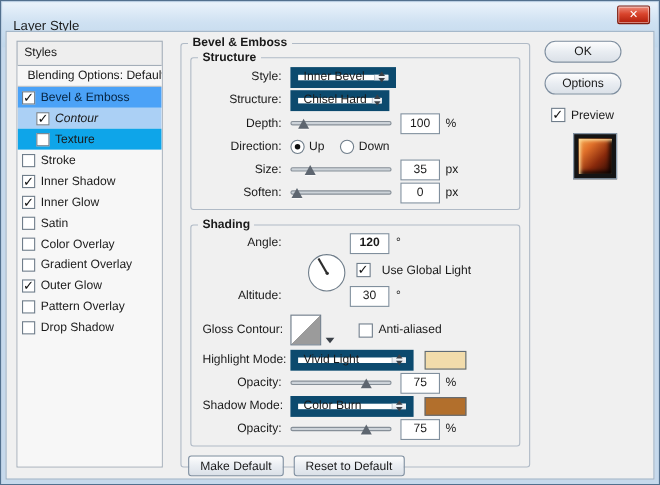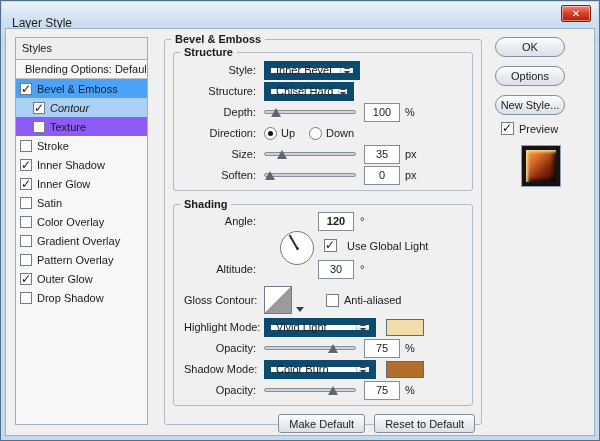--- a/index.html
+++ b/index.html
@@ -73,21 +73,21 @@
   .dial .needle { position:absolute; left:50%; top:50%; width:15px; height:2px; margin-top:-1px; background:#2d2d2d; transform-origin:0 50%; }
   .dial .dot { position:absolute; left:50%; top:50%; width:3px; height:3px; margin:-1px 0 0 -1px; border-radius:50%; background:#2d2d2d; }
 
   .contour-wrap { display:flex; align-items:flex-end; }
   .contour-box { width:28px; height:28px; border:1px solid #6f7d8a;
     background:linear-gradient(to bottom right, #ffffff 49.6%, #9b9b9b 50%); }
   .contour-arrow { width:0; height:0; border-left:4px solid transparent; border-right:4px solid transparent; border-top:5px solid #3b4148; margin:0 0 2px 4px; }
 
   .swatch { width:38px; height:17px; border:1px solid #5f6b77; margin-left:10px; flex:none; }
 
-  .footer-row { display:flex; justify-content:flex-end; gap:9px; margin-top:8px; }
+  .footer-row { display:flex; justify-content:flex-start; gap:9px; margin-top:8px; }
   .btn { height:20px; border:1px solid #7f8fa0; border-radius:3px;
     background:linear-gradient(#fdfdfd,#e9edf2 50%, #dbe1e8);
     display:flex; align-items:center; justify-content:center; padding:0 10px; white-space:nowrap; }
   .btn.small { height:19px; }
 
   
   .actions { position:absolute; left:489px; top:8px; width:94px; }
   .actions .btn { width:70px; margin-bottom:7px;border-radius:10px; }
   .btn-gap { height:2px; }
   .preview-row { display:flex; align-items:center; margin:3px 0 10px 6px; }
@@ -116,21 +116,21 @@
             <span class="row-label">Blending Options: Default</span>
           </div>
           <div class="style-row selected" style="background: rgb(75, 162, 247);">
             <span class="chk small on"></span>
             <span class="row-label">Bevel &amp; Emboss</span>
           </div>
           <div class="style-row sub" style="background: rgb(171, 208, 245); font-style: italic;">
             <span class="chk small on"></span>
             <span class="row-label">Contour</span>
           </div>
-          <div class="style-row sub" style="background: #8b5cf6;">
+          <div class="style-row sub" style="background: #0ea5e9;">
             <span class="chk small"></span>
             <span class="row-label">Texture</span>
           </div>
           <div class="style-row">
             <span class="chk small"></span>
             <span class="row-label">Stroke</span>
           </div>
           <div class="style-row">
             <span class="chk small on"></span>
             <span class="row-label">Inner Shadow</span>
@@ -145,26 +145,26 @@
           </div>
           <div class="style-row">
             <span class="chk small"></span>
             <span class="row-label">Color Overlay</span>
           </div>
           <div class="style-row">
             <span class="chk small"></span>
             <span class="row-label">Gradient Overlay</span>
           </div>
           <div class="style-row">
+            <span class="chk small on"></span>
+            <span class="row-label">Outer Glow</span>
+          </div>
+          <div class="style-row">
             <span class="chk small"></span>
             <span class="row-label">Pattern Overlay</span>
-          </div>
-          <div class="style-row">
-            <span class="chk small on"></span>
-            <span class="row-label">Outer Glow</span>
           </div>
           <div class="style-row">
             <span class="chk small"></span>
             <span class="row-label">Drop Shadow</span>
           </div>
         </div>
     </div>
 
     <fieldset class="main-panel">
       <legend>Bevel &amp; Emboss</legend>
@@ -313,21 +313,20 @@
         <div class="btn small">Make Default</div>
         <div class="btn small">Reset to Default</div>
       </div>
     </fieldset>
 
     <div class="actions">
       <div class="btn">OK</div>
       <div class="btn-gap"></div>
       <div class="btn">Options</div>
       <div class="btn-gap"></div>
-      <div class="btn">New Style...</div>
       <div class="preview-row">
         <span class="chk on"></span>
         <span class="chk-label">Preview</span>
       </div>
       <div class="preview-thumb">
         <div class="bevel"></div>
       </div>
     </div>
 
   </div>

